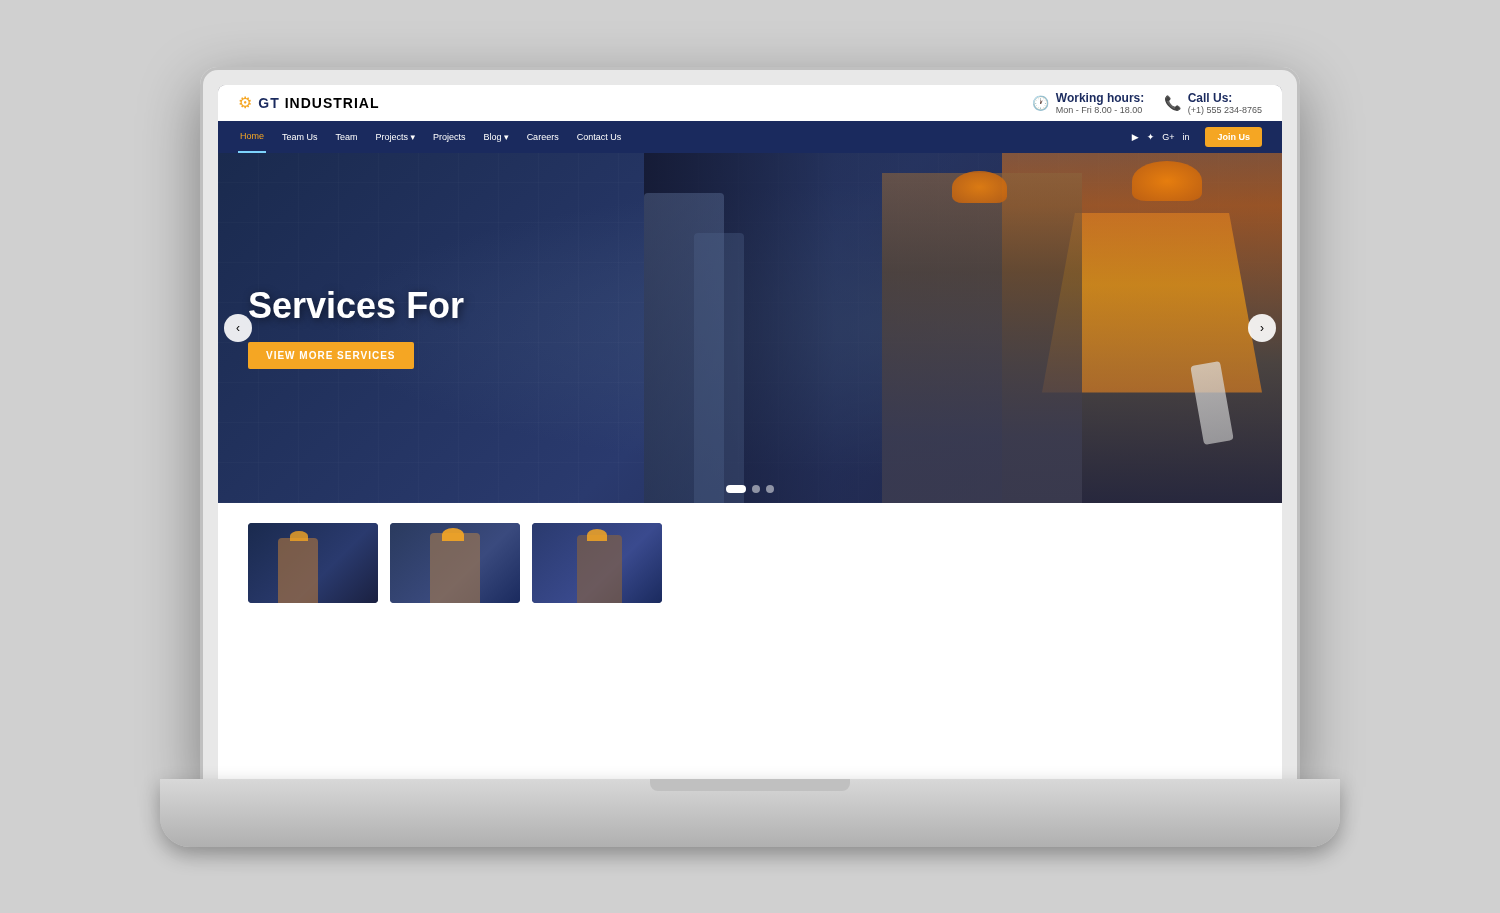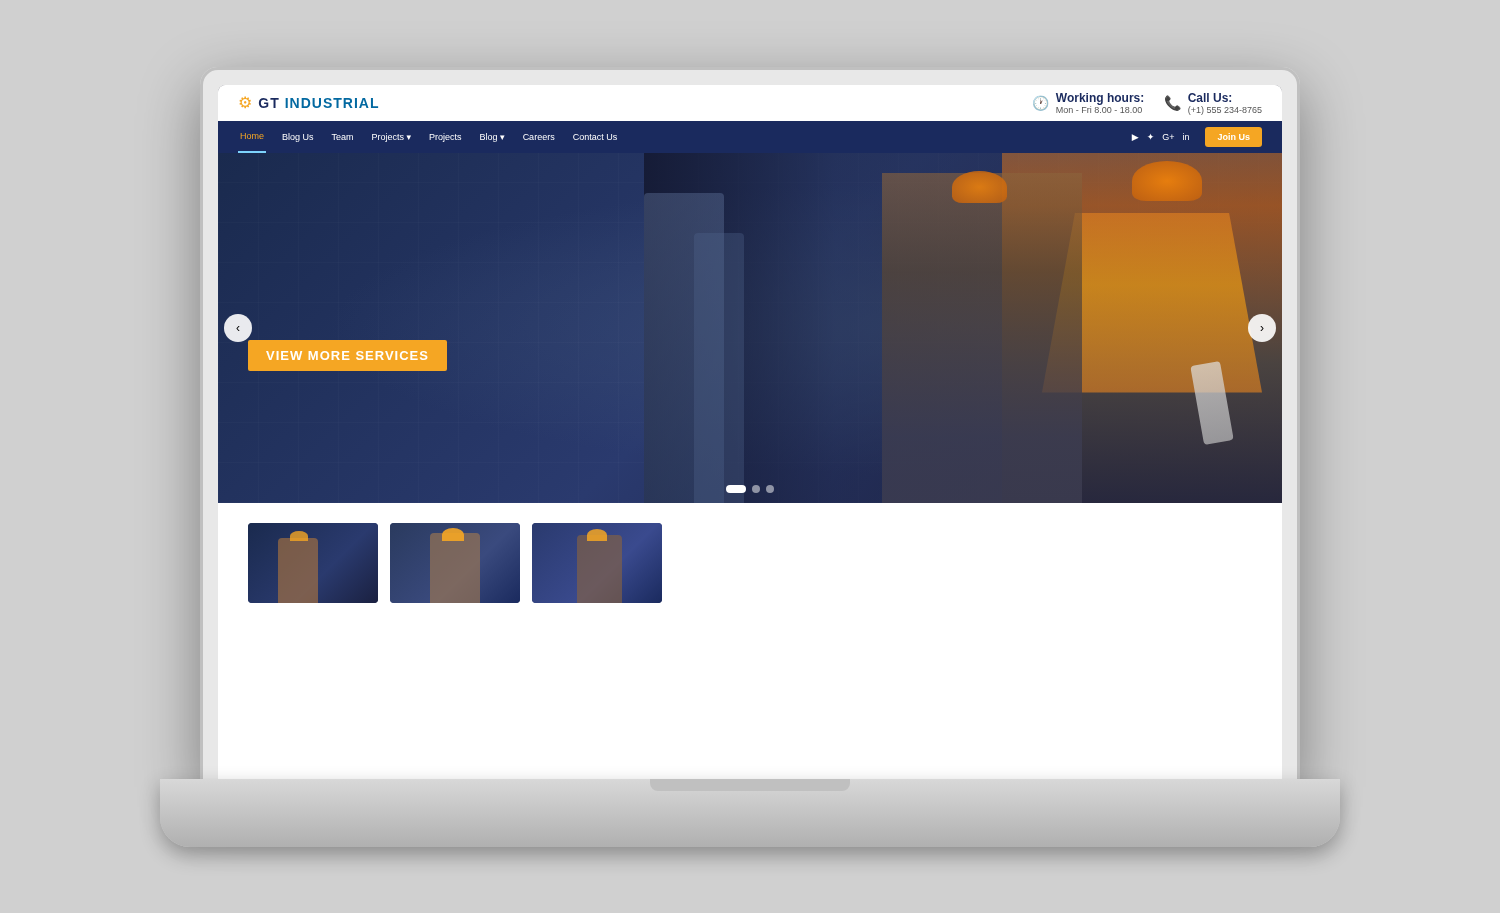--- a/index.html
+++ b/index.html
@@ -91,21 +91,21 @@
       font-weight: 900;
       letter-spacing: 1px;
     }
 
     .logo-gt {
       color: #1a2a5e;
       text-align: center;
     }
 
     .logo-industrial {
-      color: #0369a1;
+      color: #000000;
     }
 
     .top-right {
       display: flex;
       align-items: center;
       gap: 20px;
     }
 
     .top-info {
       display: flex;
@@ -224,21 +224,21 @@
       margin-top: 12px;
       line-height: 1.6;
     }
 
     .hero-cta {
       background: #f5a623;
       color: #fff;
       border: none;
       padding: 8px 18px;
       border-radius: 2px;
-      font-size: 13px;
+      font-size: 10px;
       font-weight: bold;
       cursor: pointer;
       margin-top: 16px;
       text-transform: uppercase;
       letter-spacing: 1px;
     }
 
     .hero-nav-prev, .hero-nav-next {
       position: absolute;
       top: 50%;
@@ -372,21 +372,21 @@
             </div>
           </div>
         </div>
 
         <div class="nav-bar">
           <ul class="nav-links">
             <li class="active">
                 <a href="#">Home</a>
               </li>
             <li>
-                <a href="#">Blog Us</a>
+                <a href="#">Team Us</a>
               </li>
             <li>
                 <a href="#">Team</a>
               </li>
             <li>
                 <a href="#">Projects ▾</a>
               </li>
             <li>
                 <a href="#">Projects</a>
               </li>
@@ -432,21 +432,21 @@
             <div style="position:absolute; left:0; top:40px; width:80px; bottom:0; background:linear-gradient(180deg, rgba(100,120,160,0.4) 0%, rgba(60,80,120,0.5) 100%); border-radius:4px 4px 0 0;"></div>
             <div style="position:absolute; left:50px; top:80px; width:50px; bottom:0; background:rgba(80,100,140,0.35); border-radius:4px 4px 0 0;"></div>
           </div>
 
           <button class="hero-nav-prev">
             <span>‹</span>
           </button>
 
           <div class="hero-content">
             <h1 class="hero-title">
-              <br>
+              <span>Services For</span><br>
             </h1>
             <button class="hero-cta">VIEW MORE SERVICES</button>
           </div>
 
           <button class="hero-nav-next">
             <span>›</span>
           </button>
 
           <div class="hero-dots">
             <div class="hero-dot active"></div>

